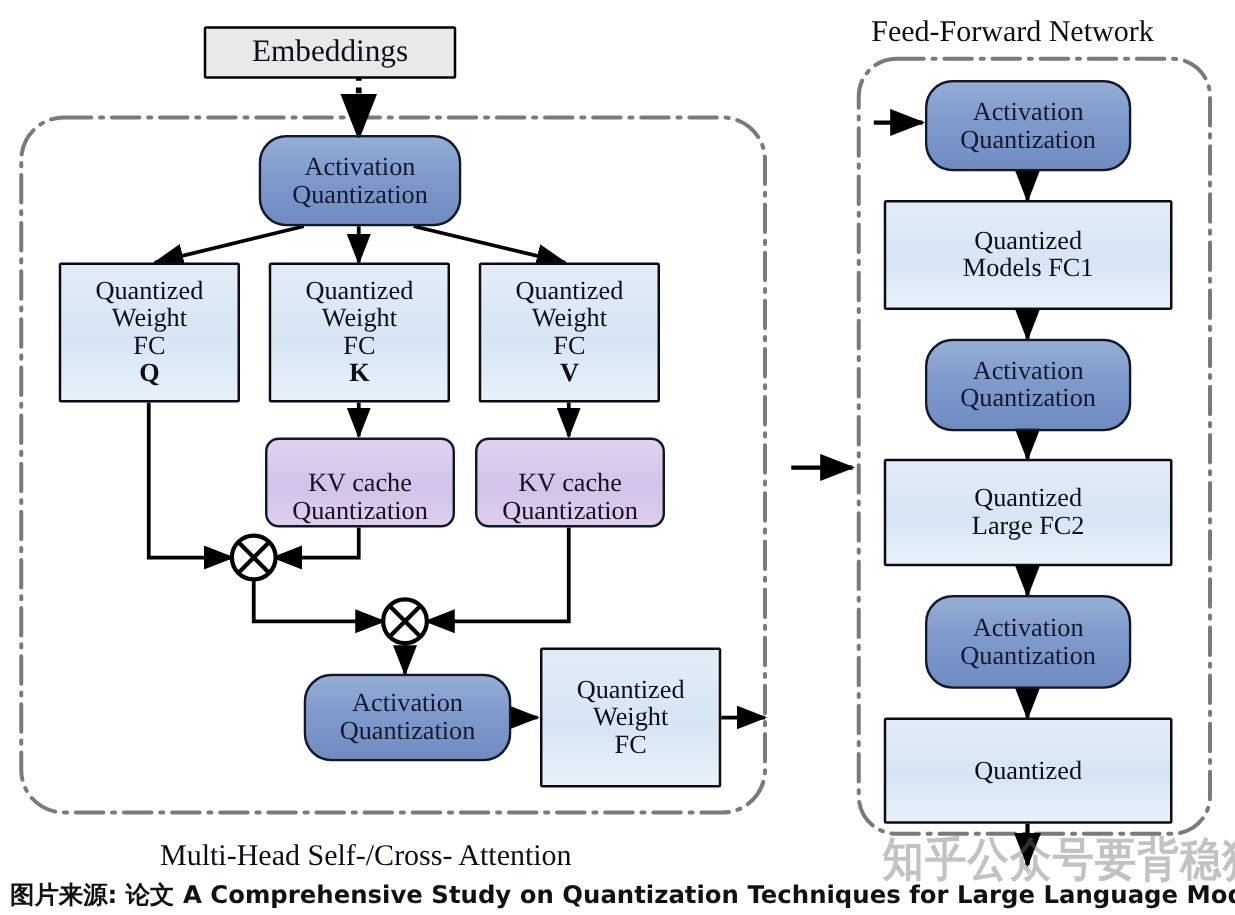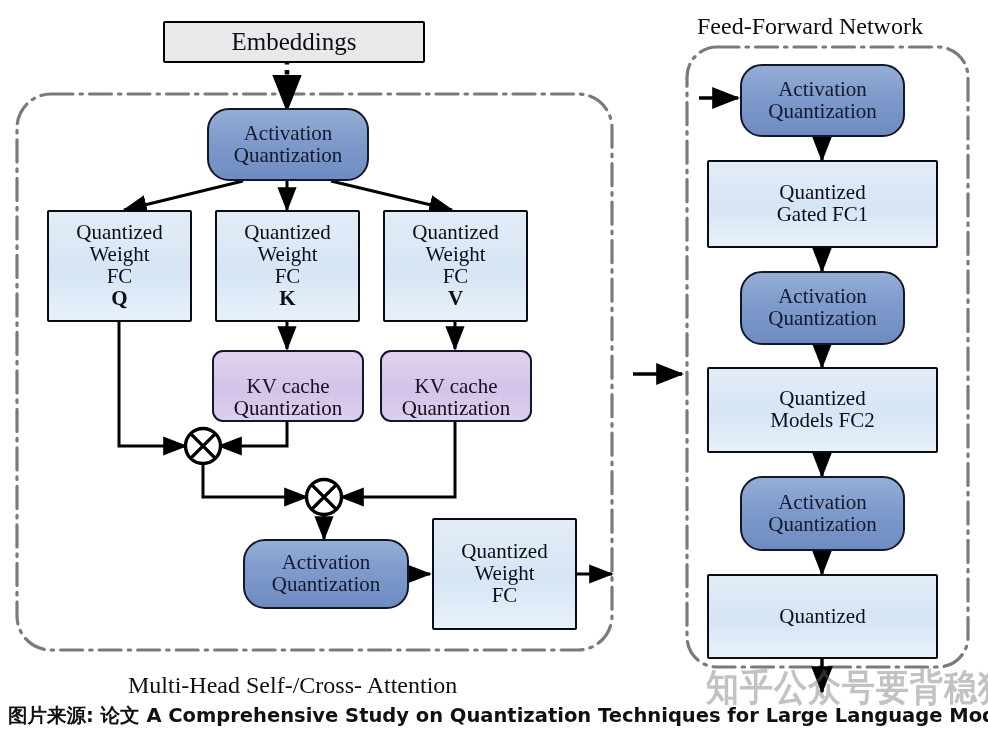--- a/index.html
+++ b/index.html
@@ -111,21 +111,21 @@
       <circle cx="203" cy="446" r="17.5" fill="#fff" stroke="#000" stroke-width="3.4"></circle>
       <path d="M190.6,433.6 L215.4,458.4 M215.4,433.6 L190.6,458.4" stroke="#000" stroke-width="3.4"></path>
     </g>
 
     <g>
       <circle cx="324" cy="497" r="17.5" fill="#fff" stroke="#000" stroke-width="3.4"></circle>
       <path d="M311.6,484.6 L336.4,509.4 M336.4,484.6 L311.6,509.4" stroke="#000" stroke-width="3.4"></path>
     </g>
   </svg>
 
-  <div class="node b-plain" style="left:163px;top:21px;width:262px;height:42px;">
+  <div class="node b-plain" style="left:163px;top:21px;width:202px;height:42px;">
     <span class="ln">Embeddings</span>
   </div>
 
   <div class="node b-act" style="left:207px;top:108px;width:162px;height:73px;flex-direction:column;">
     <span class="ln">Activation</span>
     <span class="ln">Quantization</span>
   </div>
 
   <div class="node b-fc" style="left:47px;top:210px;width:145px;height:112px;flex-direction:column;">
     <span class="ln">Quantized</span>
@@ -179,31 +179,31 @@
 
   <div class="cap" style="left:128px;top:672px;">Multi-Head Self-/Cross- Attention</div>
 
   <div class="node b-act" style="left:740px;top:64px;width:165px;height:73px;flex-direction:column;">
     <span class="ln">Activation</span>
     <span class="ln">Quantization</span>
   </div>
 
   <div class="node b-fc" style="left:707px;top:160px;width:231px;height:88px;flex-direction:column;">
     <span class="ln">Quantized</span>
-    <span class="ln">Gated FC1</span>
+    <span class="ln">Models FC1</span>
   </div>
 
   <div class="node b-act" style="left:740px;top:271px;width:165px;height:74px;flex-direction:column;">
     <span class="ln">Activation</span>
     <span class="ln">Quantization</span>
   </div>
 
   <div class="node b-fc" style="left:707px;top:367px;width:231px;height:86px;flex-direction:column;">
     <span class="ln">Quantized</span>
-    <span class="ln">Models FC2</span>
+    <span class="ln">Large FC2</span>
   </div>
 
   <div class="node b-act" style="left:740px;top:476px;width:165px;height:75px;flex-direction:column;">
     <span class="ln">Activation</span>
     <span class="ln">Quantization</span>
   </div>
 
   <div class="node b-fc" style="left:707px;top:574px;width:231px;height:85px;flex-direction:column;">
     <span class="ln">Quantized</span>
   </div>

